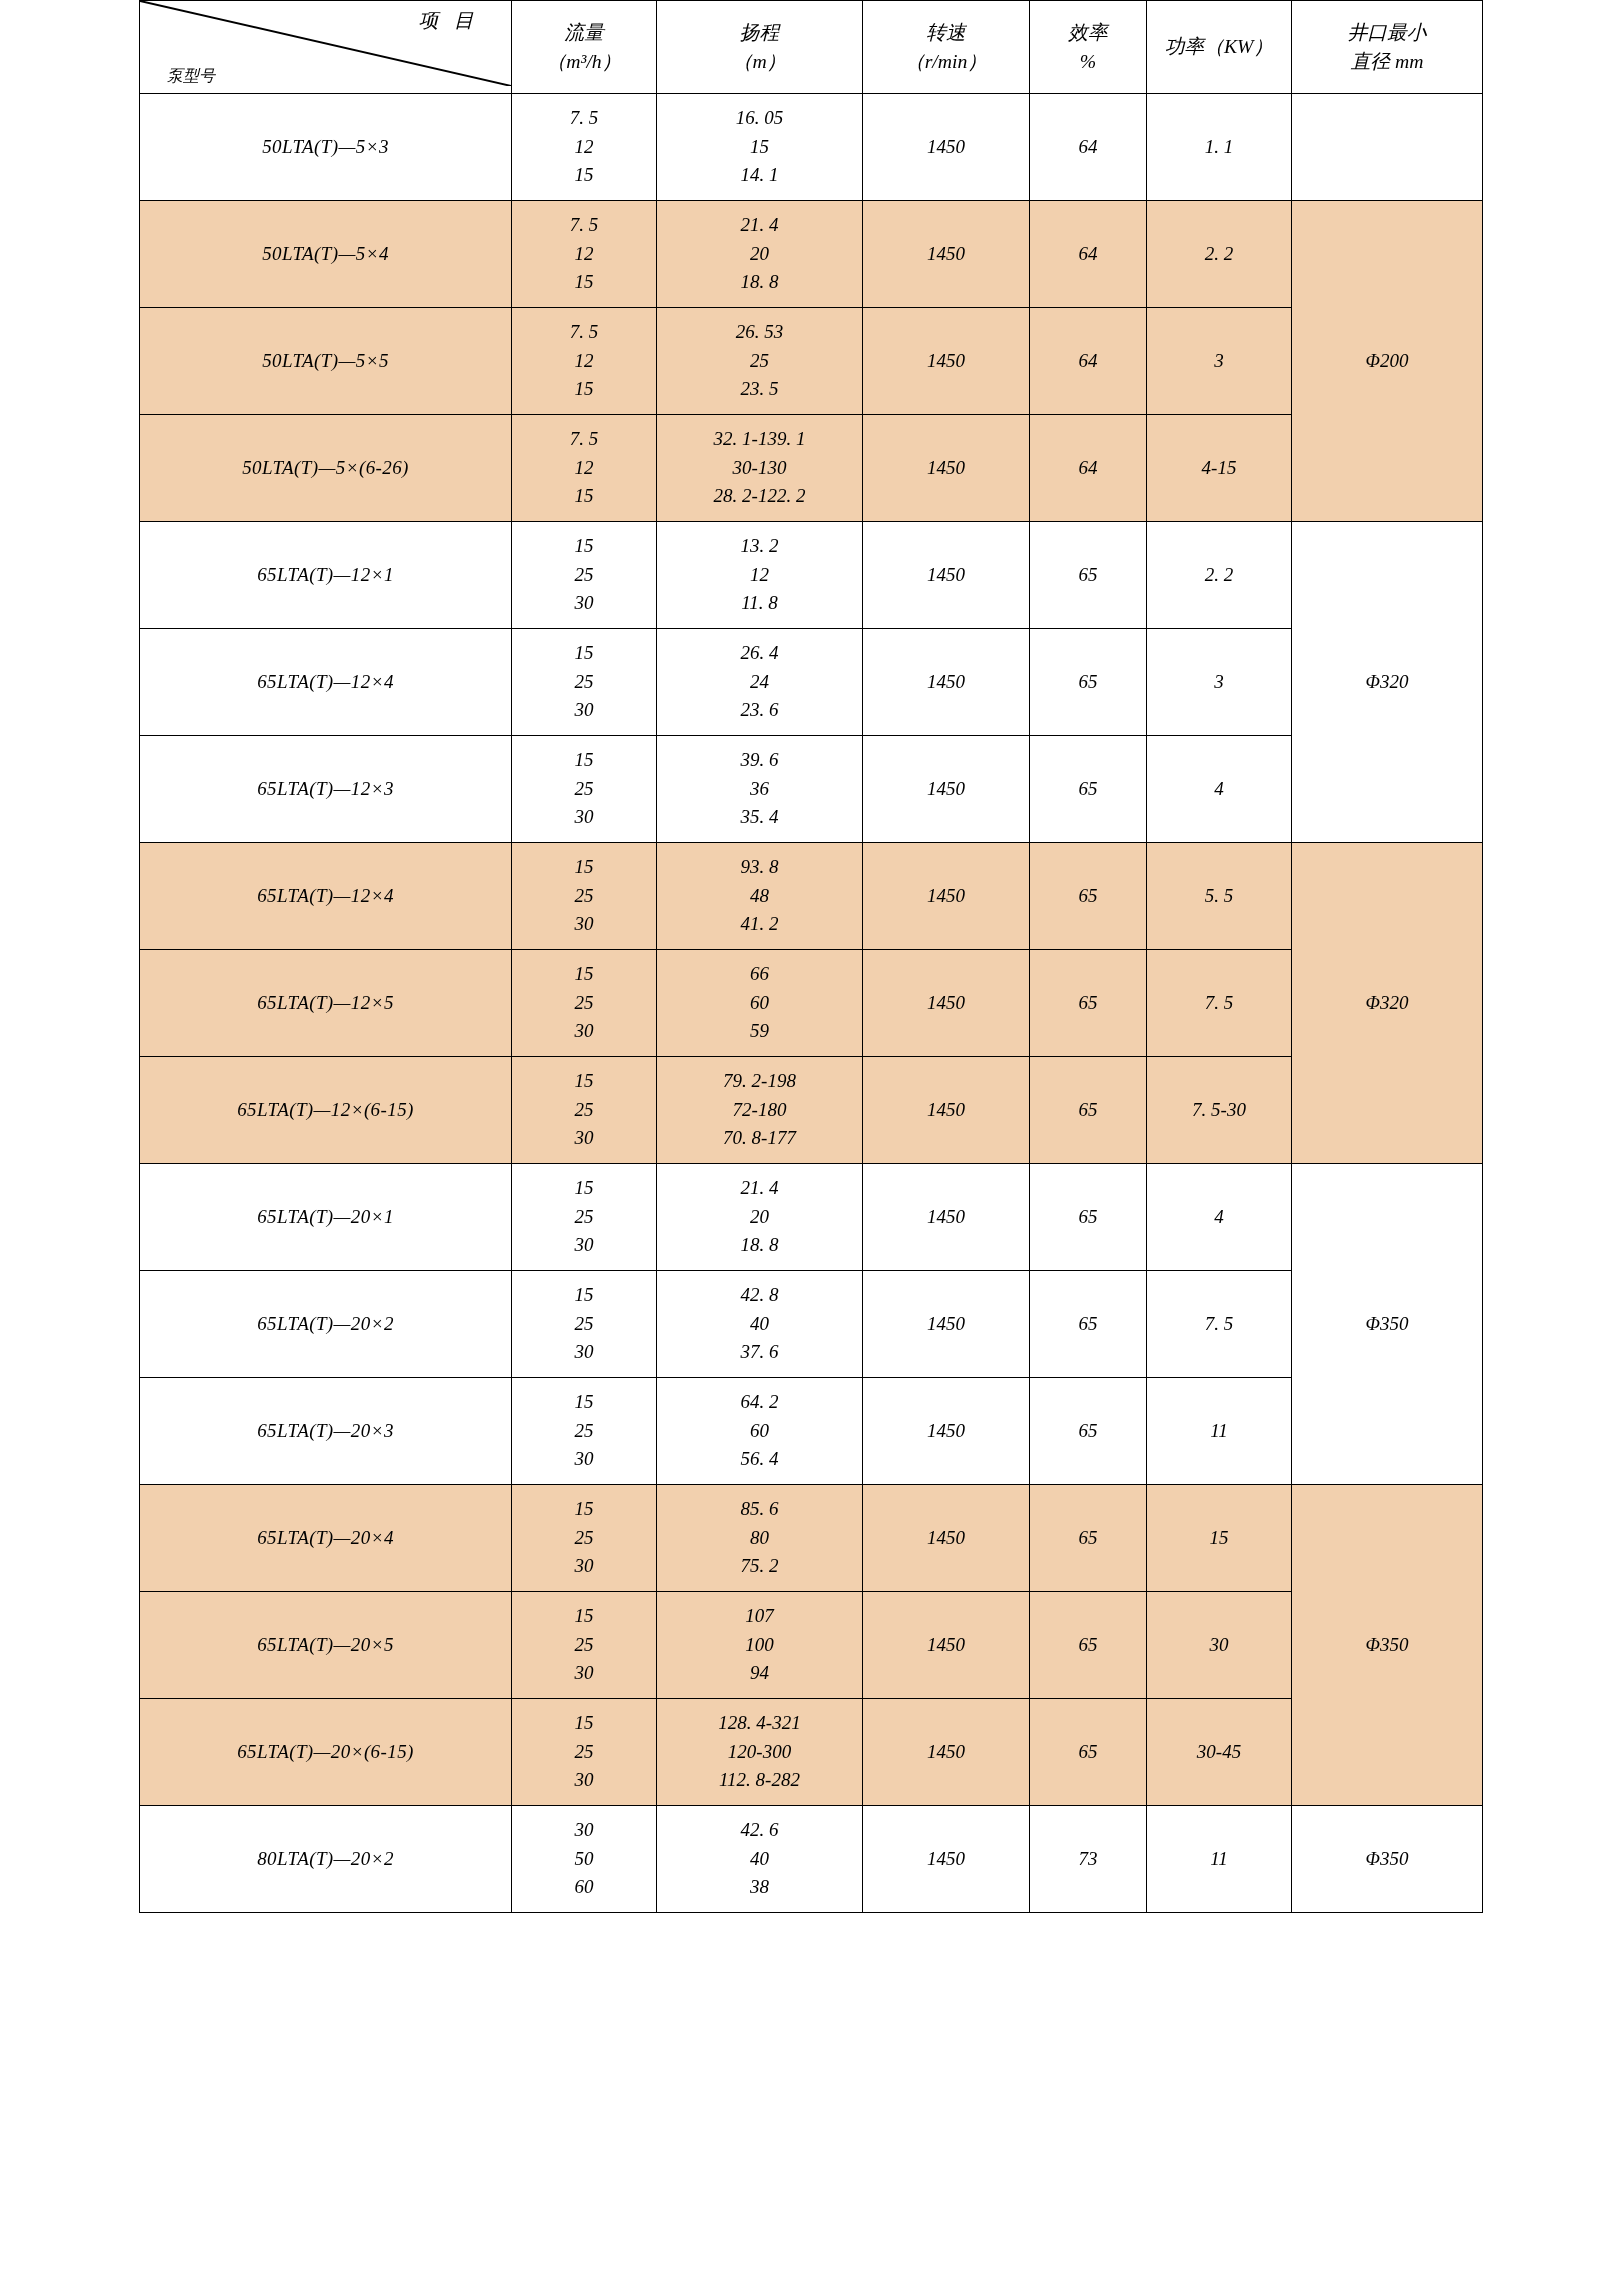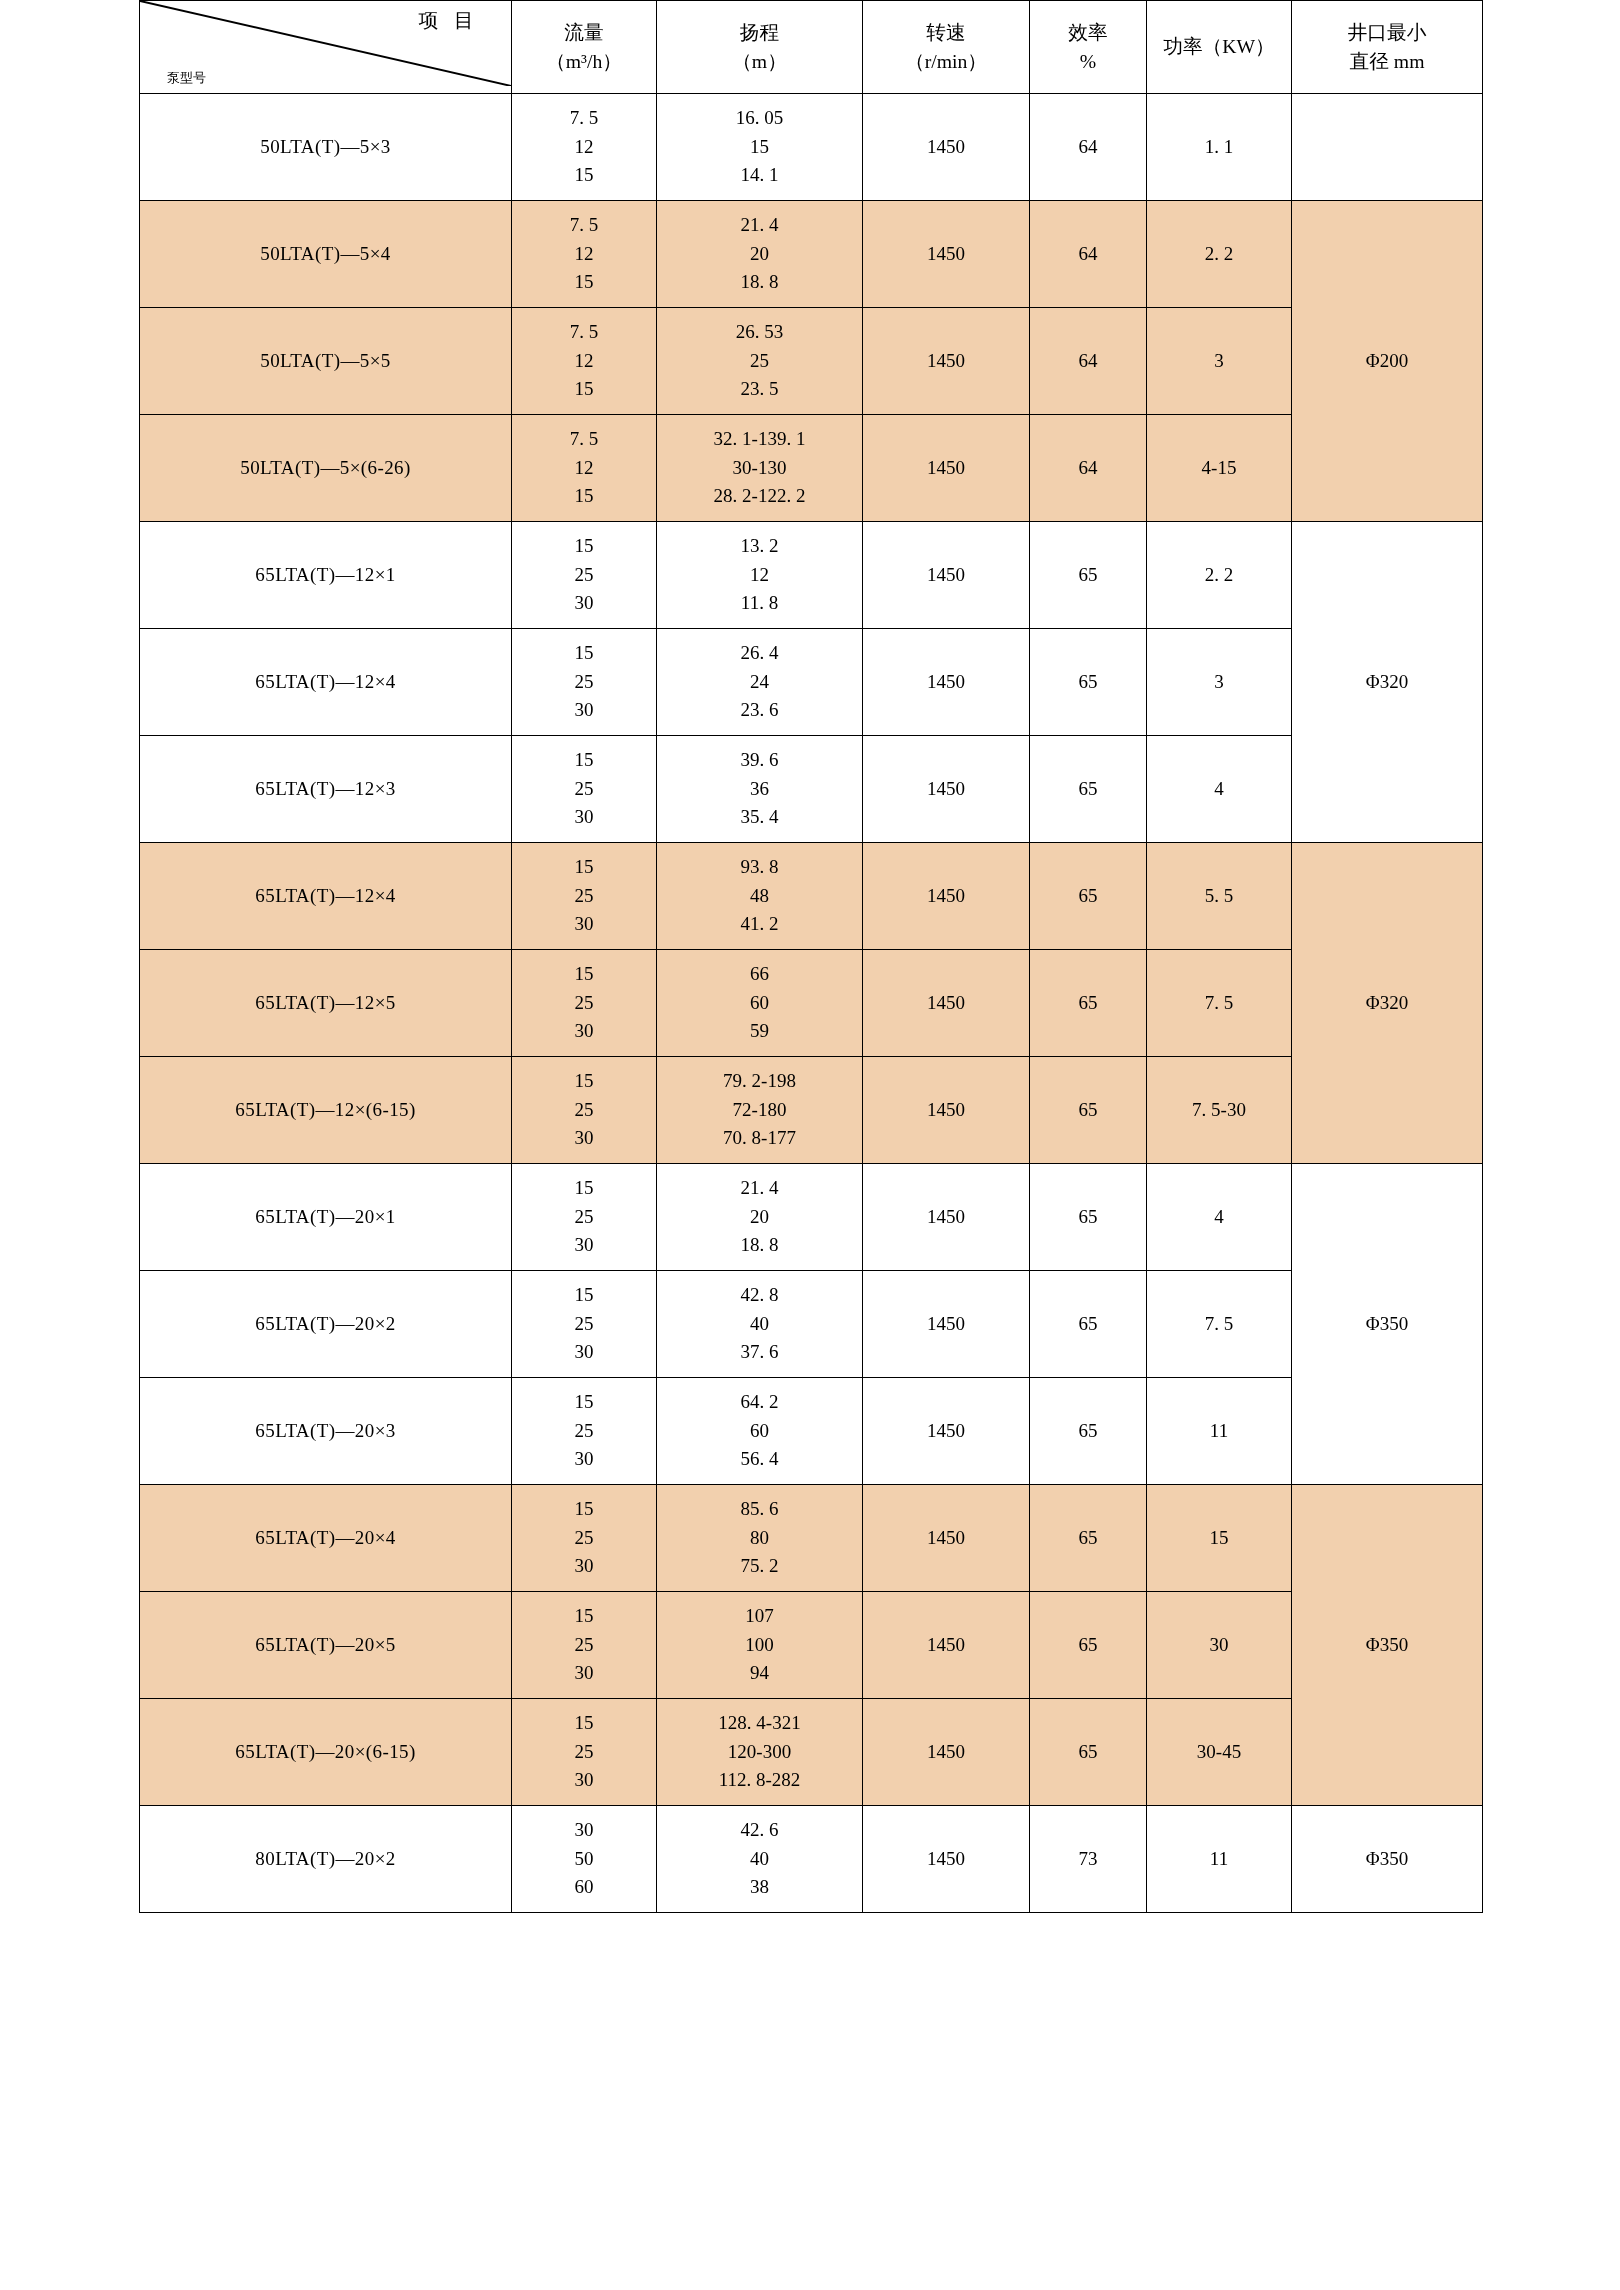--- a/index.html
+++ b/index.html
@@ -11,20 +11,21 @@
     width: 1620px;
     height: 2291px;
     font-family: "Liberation Serif", "DejaVu Serif", serif;
     color: #000000;
   }
   #sheet {
     position: relative;
     width: 1620px;
     height: 2291px;
     box-sizing: border-box;
+    font-style: italic;
   }
   table.spec {
     border-collapse: collapse;
     table-layout: fixed;
     margin: 0 auto;
     margin-left: 139px;
     margin-top: 0px;
     width: 1343px;
     border: 1.8px solid #000;
   }
@@ -65,21 +66,21 @@
     position: absolute;
     right: 32px;
     top: 5.4px;
     font-size: 19.7px;
     letter-spacing: 5.4px;
   }
   td.corner .lbl-model {
     position: absolute;
     left: 27px;
     bottom: 5.4px;
-    font-size: 13px;
+    font-size: 16px;
   }
   .hdr-l1 { display:block; }
   .hdr-l2 { display:block; }
 
   
   tr.data td { height: 106px; }
   td.model {
     font-size: 19.7px;
     letter-spacing: 0.4px;
   }

